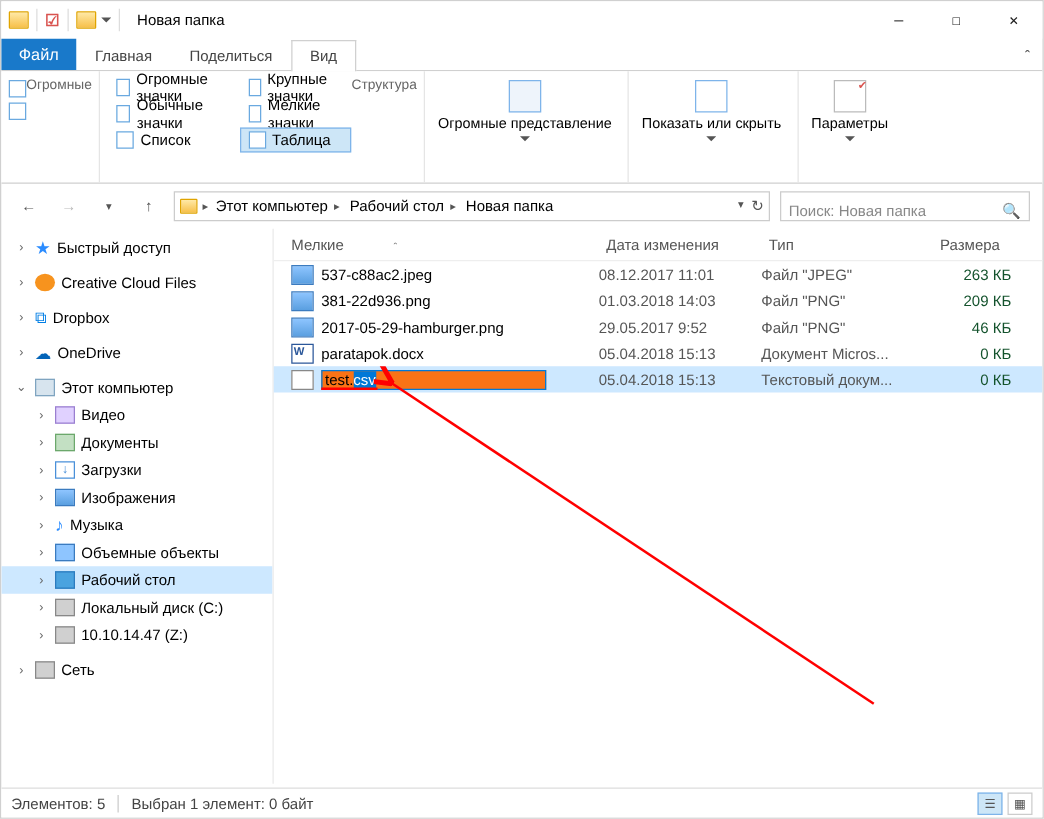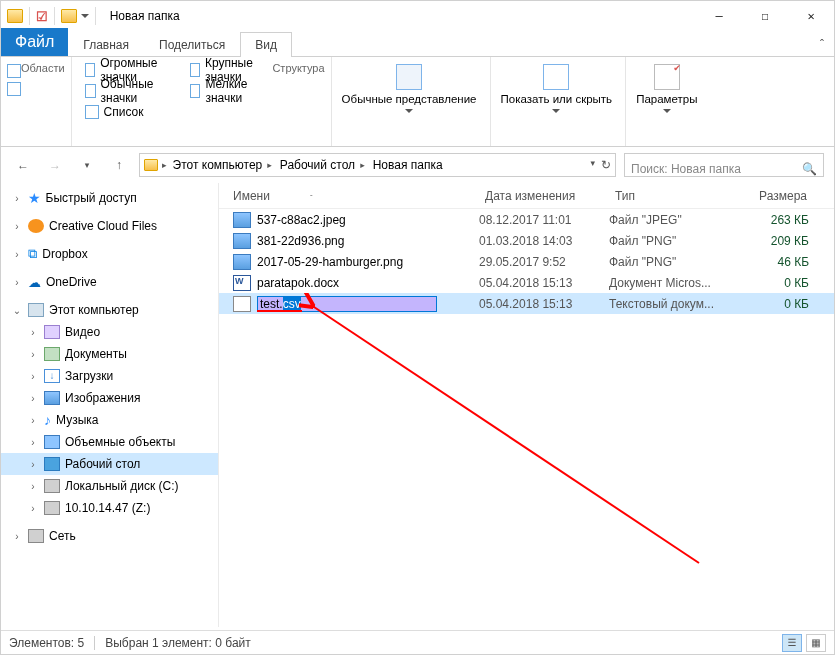--- a/index.html
+++ b/index.html
@@ -11,21 +11,21 @@
   .folder-ic{width:16px;height:14px;background:linear-gradient(#ffe9a6,#f7c04a);border:1px solid #e0a400;border-radius:1px;}
   .qat-sep{width:1px;height:18px;background:#ddd;margin:0 2px;}
   .caret-down{width:0;height:0;border-left:4px solid transparent;border-right:4px solid transparent;border-top:4px solid #555;display:inline-block}
   .check-ic{color:#d9534f;font-weight:bold;font-size:13px;}
   .title-text{flex:1;padding-left:6px;font-size:12px;color:#000;}
   .winbtns{display:flex;}
   .winbtn{width:46px;height:30px;display:flex;align-items:center;justify-content:center;font-family:Consolas,monospace;color:#222}
 
   
   .tabs{height:26px;display:flex;align-items:flex-end;border-bottom:1px solid #d0d0d0;}
-  .file-tab{background:#1979ca;color:#fff;padding:5px 14px 5px 14px;font-size:16px;}
+  .file-tab{background:#1979ca;color:#fff;padding:5px 14px 5px 14px;font-size:13px;}
   .tab{padding:5px 14px;color:#444;border:1px solid transparent;border-bottom:none;position:relative;top:1px}
   .tab.active{border-color:#d0d0d0;background:#fff;margin-top:44px;}
   .ribbon-collapse{margin-left:auto;padding:4px 10px;color:#555}
 
   
   .ribbon{height:90px;background:#fff;border-bottom:1px solid #d0d0d0;display:flex;}
   .group{border-right:1px solid #e5e5e5;padding:3px 6px 1px 6px;display:flex;}
   .group-body{flex:1;display:flex;gap:6px}
   .group-label{text-align:center;color:#666;font-size:11px;padding-top:2px}
   .bigbtn{display:flex;flex-direction:column;align-items:center;justify-content:flex-start;padding:4px 4px 0;gap:3px;min-width:62px}
@@ -56,31 +56,31 @@
   .tree-item .exp{width:12px;color:#666;font-size:10px;text-align:center}
   .tree-item .ticon{width:16px;height:14px;display:inline-block}
   .indent1{padding-left:26px}
 
   .content{flex:1;display:flex;flex-direction:column;position:relative}
   .cols{display:flex;height:26px;align-items:center;border-bottom:1px solid #eee;color:#555;font-size:12px;padding-left:14px}
   .col{padding-right:8px}
   .col.name{width:252px}
   .col.date{width:130px}
   .col.type{width:130px}
-  .col.size{width:70px;text-align:right}
+  .col.size{width:70px;text-align:center}
   .sort-ind{font-size:8px;color:#666;margin-left:40px}
   .rows{flex:1}
   .row{display:flex;align-items:center;height:21px;padding-left:14px;font-size:12px}
   .row.sel{background:#cde8ff}
   .row .fic{width:18px;height:16px;margin-right:6px;display:inline-block}
   .row .name{width:246px;display:flex;align-items:center}
   .row .date{width:130px;color:#555}
   .row .type{width:130px;color:#555}
   .row .size{width:70px;text-align:right;color:#14532d}
-  .rename-input{border:1px solid #0078d7;background:#c4b5fd;padding:0 2px;font-size:12px;font-family:inherit;height:16px;width:180px}
+  .rename-input{border:1px solid #0078d7;background:#f97316;padding:0 2px;font-size:12px;font-family:inherit;height:16px;width:180px}
   .rename-input .selpart{background:#0078d7;color:#fff}
   .redline{position:absolute;height:2px;background:#f00;}
   .arrow-svg{position:absolute;pointer-events:none}
 
   
   .status{position:absolute;bottom:0;left:0;right:0;height:24px;border-top:1px solid #ddd;display:flex;align-items:center;padding:0 8px;font-size:12px;color:#444;background:#fff}
   .status .sep{width:1px;height:14px;background:#ccc;margin:0 10px}
   .status-right{margin-left:auto;display:flex;gap:4px}
   .view-toggle{width:20px;height:18px;border:1px solid #ccc;display:flex;align-items:center;justify-content:center;font-size:10px;color:#555}
   .view-toggle.active{background:#cde6f7;border-color:#7eb4ea}
@@ -136,21 +136,21 @@
 </div>
 
 <div class="ribbon">
   <div class="group">
     <div class="group-body">
       <div style="display:flex;flex-direction:column;gap:4px;padding-top:4px">
         <span class="mini-ic"></span>
         <span class="mini-ic"></span>
       </div>
     </div>
-    <div class="group-label">Области</div>
+    <div class="group-label">Огромные</div>
   </div>
 
   <div class="group" style="flex:0 0 260px">
     <div class="group-body" style="flex-direction:column">
       <div class="viewgrid">
         <div class="viewitem">
             <span class="mini-ic"></span>
             <span>Огромные значки</span>
           </div>
         <div class="viewitem">
@@ -162,30 +162,34 @@
             <span>Обычные значки</span>
           </div>
         <div class="viewitem">
             <span class="mini-ic"></span>
             <span>Мелкие значки</span>
           </div>
         <div class="viewitem">
             <span class="mini-ic"></span>
             <span>Список</span>
           </div>
+        <div class="viewitem sel">
+            <span class="mini-ic"></span>
+            <span>Таблица</span>
+          </div>
       </div>
     </div>
     <div class="group-label">Структура</div>
   </div>
 
   <div class="group">
     <div class="group-body">
       <div class="bigbtn">
         <span class="ic" style="background:#eef4fb;border:1px solid #7eb4ea"></span>
-        <span class="lbl">Обычные представление</span>
+        <span class="lbl">Огромные представление</span>
         <span class="caret-down"></span>
       </div>
     </div>
     <div class="group-label">&nbsp;</div>
   </div>
 
   <div class="group">
     <div class="group-body">
       <div class="bigbtn">
         <span class="ic" style="background:#fff;border:1px solid #7eb4ea"></span>
@@ -320,21 +324,21 @@
     <div style="height:6px"></div>
     <div class="tree-item">
         <span class="exp">›</span>
         <span class="ticon ic-net"></span>
         <span>Сеть</span>
       </div>
   </div>
 
   <div class="content">
     <div class="cols">
-      <div class="col name"><span>Имени</span><span class="sort-ind">ˆ</span></div>
+      <div class="col name"><span>Мелкие</span><span class="sort-ind">ˆ</span></div>
       <div class="col date">Дата изменения</div>
       <div class="col type">Тип</div>
       <div class="col size">Размера</div>
     </div>
     <div class="rows" id="rows">
         <div class="row">
           <div class="name">
             <span class="fic ic-img"></span>
             <span>537-c88ac2.jpeg</span>
           </div>

